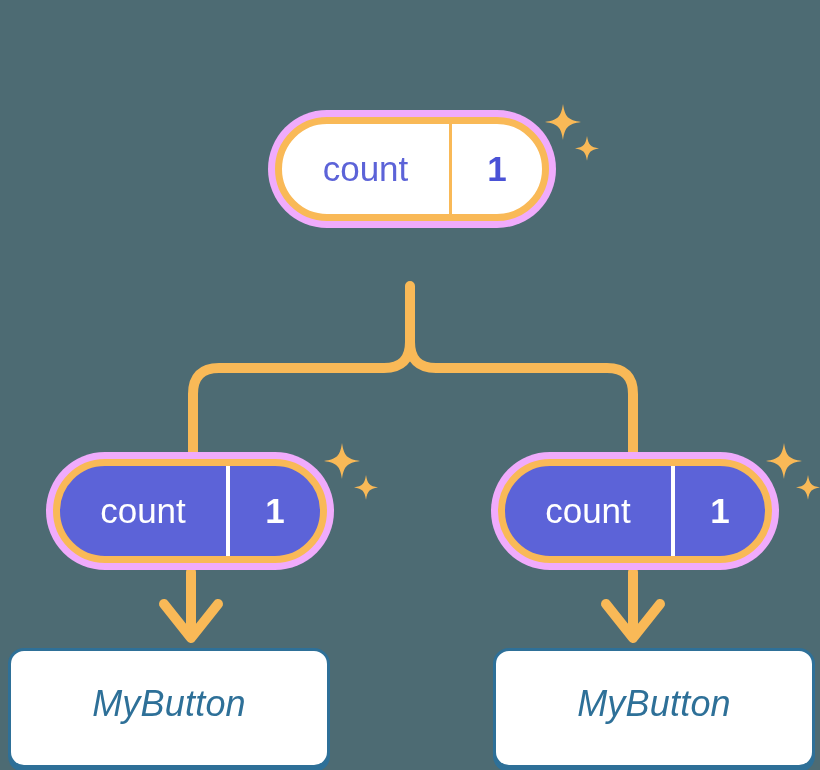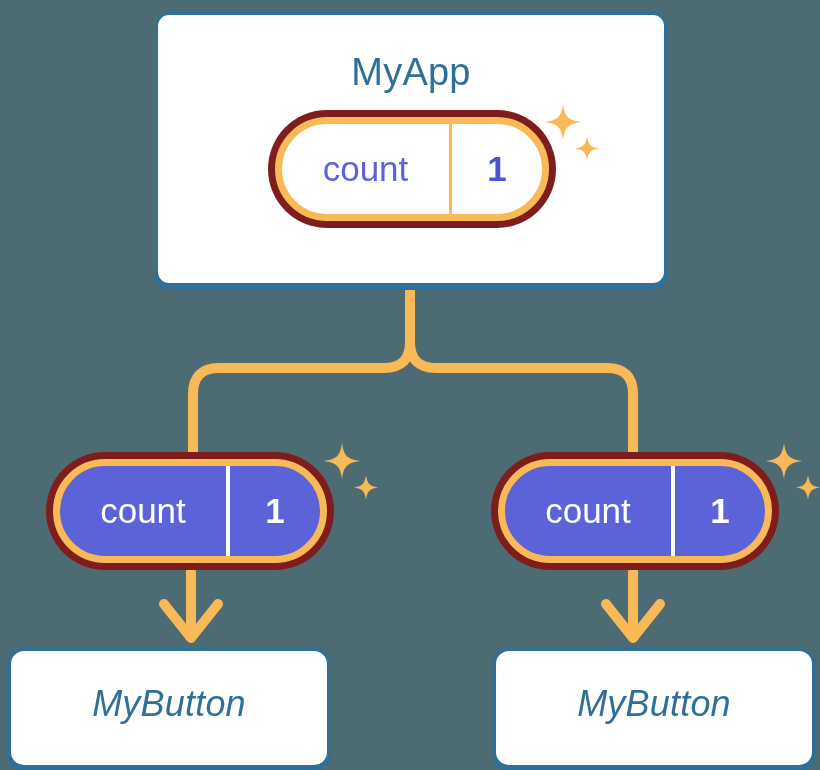--- a/index.html
+++ b/index.html
@@ -62,21 +62,21 @@
     top: 32px;
     font-size: 36px;
     font-style: italic;
   }
 
   
   .pill {
     position: absolute;
     box-sizing: border-box;
     border-radius: 999px;
-    background: #7f1d1d;              
+    background: #f0abfc;              
     padding: 7px;
     display: flex;
   }
   .pill-inner {
     flex: 1 1 auto;
     box-sizing: border-box;
     border: 7px solid #f9b957;        
     border-radius: 999px;
     display: flex;
     align-items: stretch;
@@ -172,23 +172,20 @@
       <line x1="191" y1="572" x2="191" y2="632" stroke="#f9b957" stroke-width="10" stroke-linecap="round"></line>
       <polyline points="164,604 191,638 218,604" fill="none" stroke="#f9b957" stroke-width="10" stroke-linecap="round" stroke-linejoin="round"></polyline>
     </g>
 
     <g>
       <line x1="633" y1="572" x2="633" y2="632" stroke="#f9b957" stroke-width="10" stroke-linecap="round"></line>
       <polyline points="606,604 633,638 660,604" fill="none" stroke="#f9b957" stroke-width="10" stroke-linecap="round" stroke-linejoin="round"></polyline>
     </g>
   </svg>
 
-  <div class="card" id="app-card">
-    <div class="card-title" id="app-title">MyApp</div>
-  </div>
 
   <div class="pill" id="pill-app">
     <div class="pill-inner">
       <div class="pill-key">count</div>
       <div class="pill-val">1</div>
     </div>
   </div>
 
   <svg class="sparkle" style="left:541px; top:104px;" width="60" height="64" viewBox="0 0 60 64">
     <path fill="#f9b957" d="M22 0 C24 13 27 16 40 18 C27 20 24 23 22 36 C20 23 17 20 4 18 C17 16 20 13 22 0 Z"></path>

